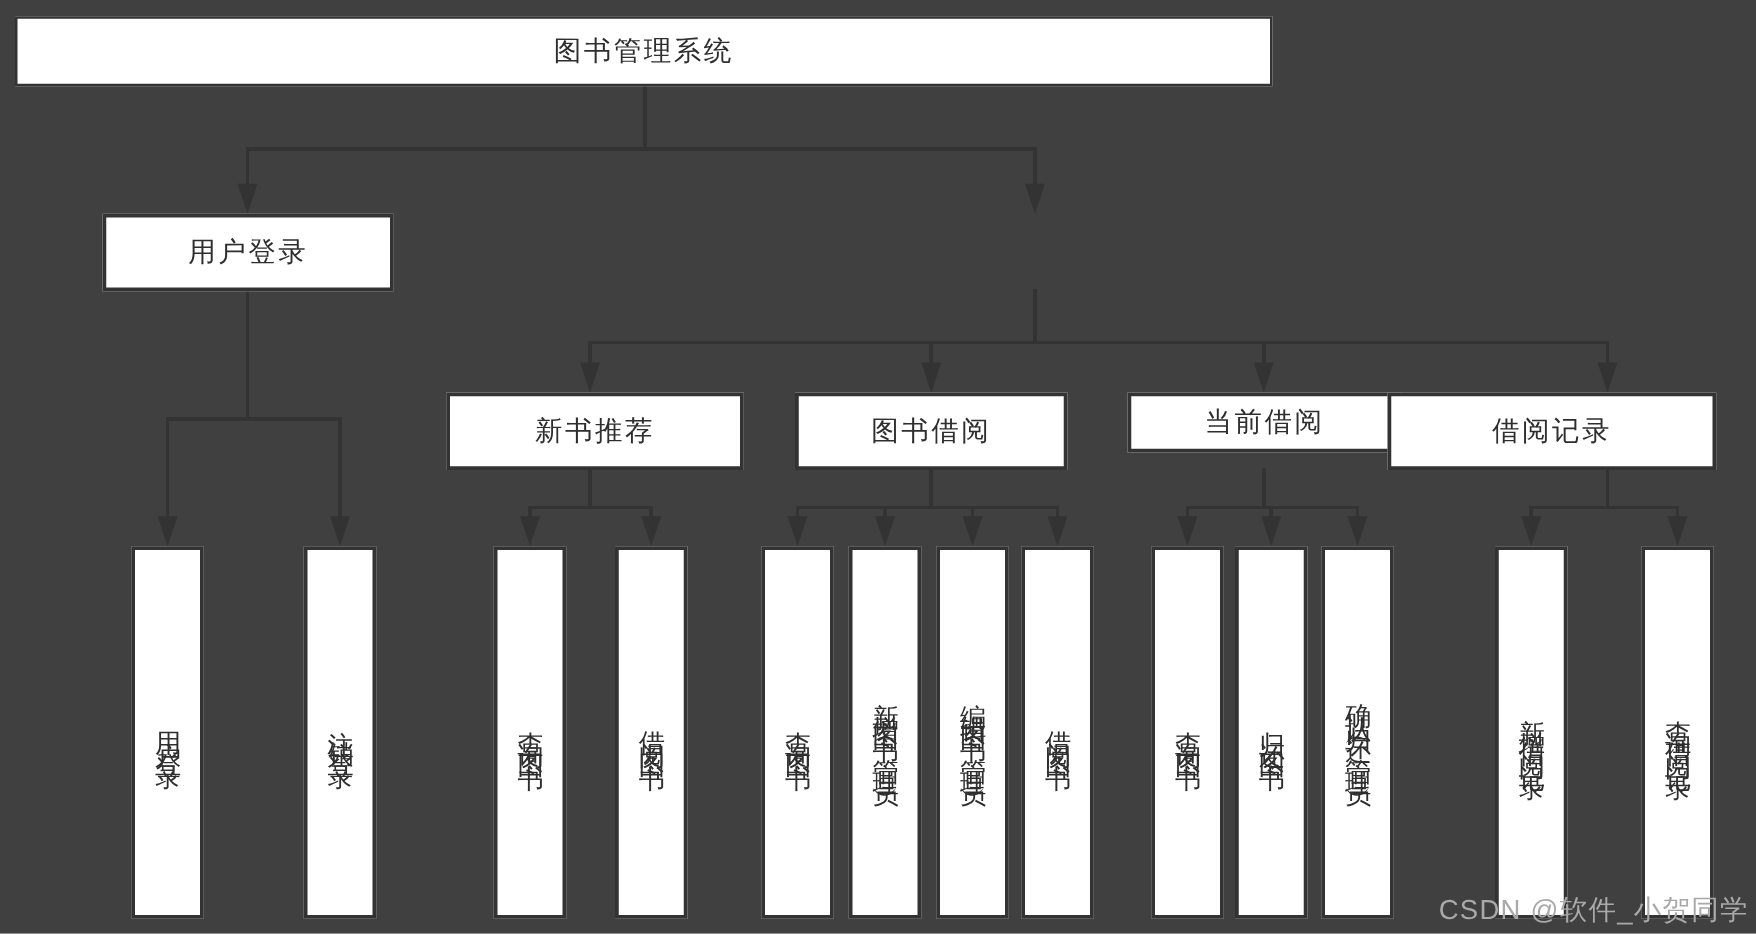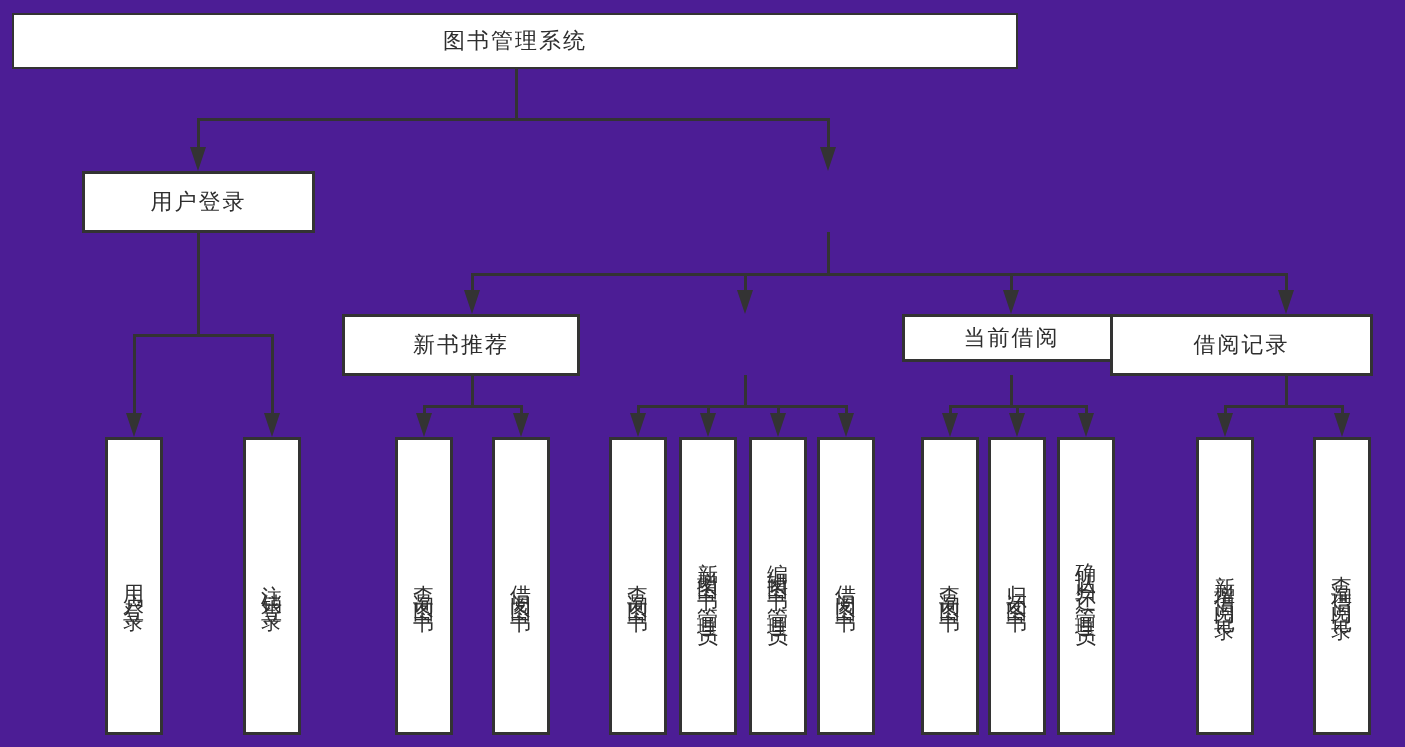--- a/index.html
+++ b/index.html
@@ -1,19 +1,19 @@
 <!DOCTYPE html>
 <html><head>
 <meta charset="utf-8">
 <style>
   html,body{margin:0;padding:0;background:#ffffff;}
   .canvas{
     position:relative;
     width:1405px;height:747px;
-    background:#4c1d95;
+    background:#404040;
     font-family:"Liberation Sans","DejaVu Sans",sans-serif;
     color:#2e2e2e;
     overflow:hidden;
   }
   svg.edges{position:absolute;left:0;top:0;width:1405px;height:747px;}
   .node{
     position:absolute;
     background:#ffffff;
     border:3px solid #333333;
     box-sizing:border-box;
@@ -80,21 +80,22 @@
       <path d="M1078 413 L1094 413 L1086 437 Z"></path>
       <path d="M1217 413 L1233 413 L1225 437 Z"></path>
       <path d="M1334 413 L1350 413 L1342 437 Z"></path>
     </g>
   </svg>
 
   <div class="node root h" style="left:12px;top:13px;width:1006px;height:56px;">图书管理系统</div>
 
   <div class="node h" style="left:82px;top:171px;width:233px;height:62px;">用户登录</div>
 
-  <div class="node h" style="left:342px;top:314px;width:238px;height:62px;">新书推荐</div>
+  <div class="node h" style="left:357px;top:314px;width:238px;height:62px;">新书推荐</div>
+  <div class="node h" style="left:636px;top:314px;width:218px;height:62px;">图书借阅</div>
   <div class="node h" style="left:902px;top:314px;width:219px;height:48px;">当前借阅</div>
   <div class="node h" style="left:1110px;top:314px;width:263px;height:62px;font-family:Liberation Mono, monospace;">借阅记录</div>
 
   <div class="node v" style="left:105px;">
     <span class="vtext">用户登录</span>
   </div>
   <div class="node v" style="left:243px;">
     <span class="vtext">注销登录</span>
   </div>
 
@@ -128,14 +129,15 @@
     <span class="vtext">确认归还（管理员）</span>
   </div>
 
   <div class="node v" style="left:1196px;">
     <span class="vtext">新增借阅记录</span>
   </div>
   <div class="node v" style="left:1313px;">
     <span class="vtext">查询借阅记录</span>
   </div>
 
+  <div class="watermark">CSDN @软件_小贺同学</div>
 
 </div>
 
 </body></html>

